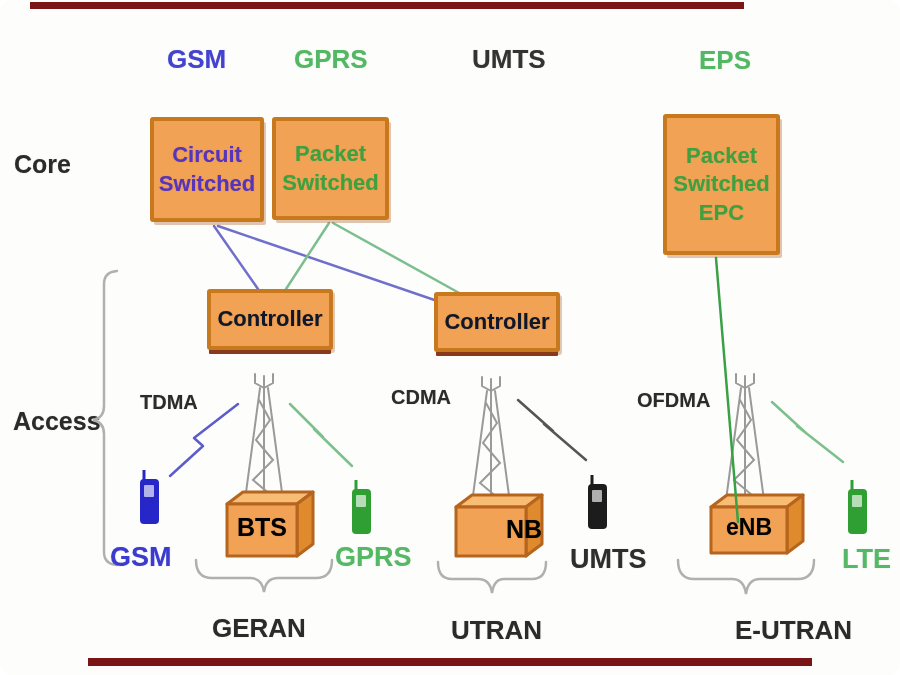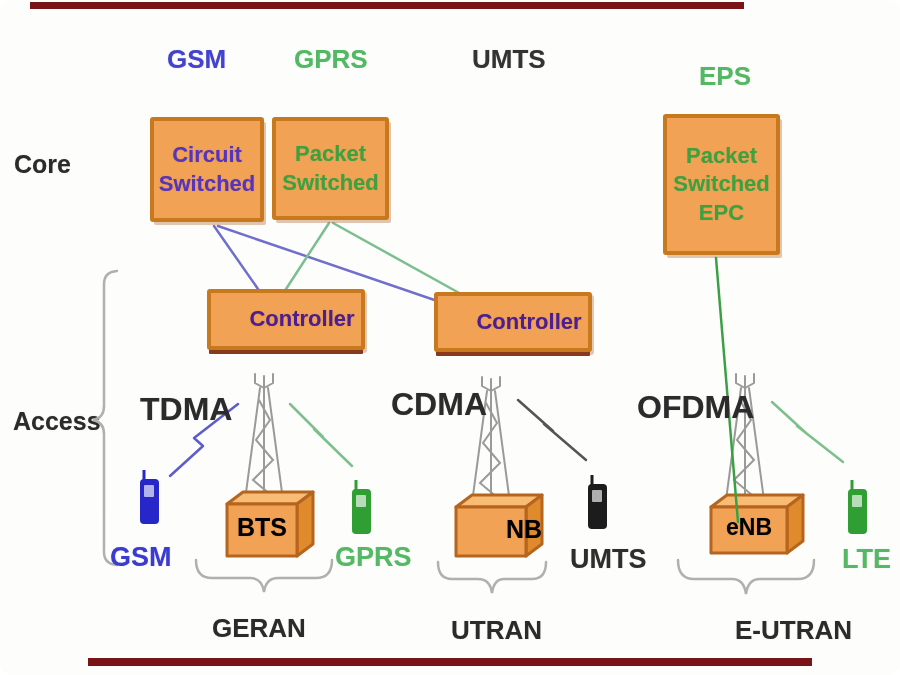--- a/index.html
+++ b/index.html
@@ -11,60 +11,60 @@
   .bar.top{left:30px;top:2px;width:714px;height:7px;}
   .bar.bottom{left:88px;top:658px;width:724px;height:8px;}
 
   .lbl{position:absolute;font-weight:bold;color:#2b2b2b;
        text-shadow:0 0 1px rgba(60,60,60,.35);white-space:nowrap;}
   .gen{font-size:26px;}
   .gen.blue{color:#4343cf;text-shadow:0 0 1px rgba(67,67,207,.4);}
   .gen.green{color:#53b863;text-shadow:0 0 1px rgba(83,184,99,.4);}
   .gen.dark{color:#333333;}
   .layer{font-size:25px;}
-  .tech{font-size:32px;}
+  .tech{font-size:20px;}
   .net{font-size:26px;}
   .dev{font-size:27px;}
   .dev.blue{color:#3b3bd0;text-shadow:0 0 1px rgba(59,59,208,.4);}
   .dev.green{color:#55b864;text-shadow:0 0 1px rgba(85,184,100,.4);}
   .dev.dark{color:#2e2e2e;}
 
   .node{
     position:absolute;background:#f2a254;border:4px solid #c8791e;border-radius:3px;
     display:flex;align-items:center;justify-content:center;text-align:center;
     font-weight:bold;white-space:pre-line;line-height:1.3;
     box-shadow:3px 4px 0 -1px rgba(170,90,25,.35);
   }
   .node.cs{left:150px;top:117px;width:106px;height:97px;font-size:22px;color:#5634bc;
            text-shadow:0 0 1px rgba(86,52,188,.4);}
   .node.ps{left:272px;top:117px;width:109px;height:95px;font-size:22px;color:#3fa040;
            text-shadow:0 0 1px rgba(63,160,64,.4);}
   .node.epc{left:663px;top:114px;width:109px;height:133px;font-size:22px;color:#3fa040;
            text-shadow:0 0 1px rgba(63,160,64,.4);}
-  .node.ctrl{font-size:22px;color:#4c1d95;text-shadow:0 0 1px rgba(63,52,40,.4);
-           box-shadow:0 6px 0 -2px #8a3a1c,2px 3px 0 rgba(160,80,20,.3);padding-left:32px;}
+  .node.ctrl{font-size:22px;color:#0f172a;text-shadow:0 0 1px rgba(63,52,40,.4);
+           box-shadow:0 6px 0 -2px #8a3a1c,2px 3px 0 rgba(160,80,20,.3);}
   .node.ctrl1{left:207px;top:289px;width:118px;height:53px;}
   .node.ctrl2{left:434px;top:292px;width:118px;height:52px;}
 
   .bs-label{position:absolute;font-weight:bold;color:#000000;text-align:center;
             font-size:25px;text-shadow:0 0 1px rgba(30,30,30,.35);}
   svg.layer-svg{position:absolute;left:0;top:0;}
 </style>
 </head>
 <body>
 
 <div class="canvas">
 
   <div class="bar top"></div>
   <div class="bar bottom"></div>
 
   <div class="lbl gen blue" style="left:167px;top:44px;">GSM</div>
   <div class="lbl gen green" style="left:294px;top:44px;">GPRS</div>
   <div class="lbl gen dark" style="left:472px;top:44px;">UMTS</div>
-  <div class="lbl gen green" style="left:699px;top:45px;margin-top:16px;">EPS</div>
+  <div class="lbl gen green" style="left:699px;top:45px;">EPS</div>
 
   <div class="lbl layer" style="left:14px;top:150px;text-align:right;">Core</div>
   <div class="lbl layer" style="left:13px;top:407px;">Access</div>
 
   <svg class="layer-svg" width="900" height="675" viewBox="0 0 900 675">
 
     <g stroke-width="2.5" fill="none" stroke-linecap="round">
       <line x1="214" y1="226" x2="258" y2="289" stroke="#7070cc"></line>
       <line x1="218" y1="226" x2="452" y2="306" stroke="#7070cc"></line>
       <line x1="329" y1="223" x2="286" y2="289" stroke="#7cbf8e"></line>

